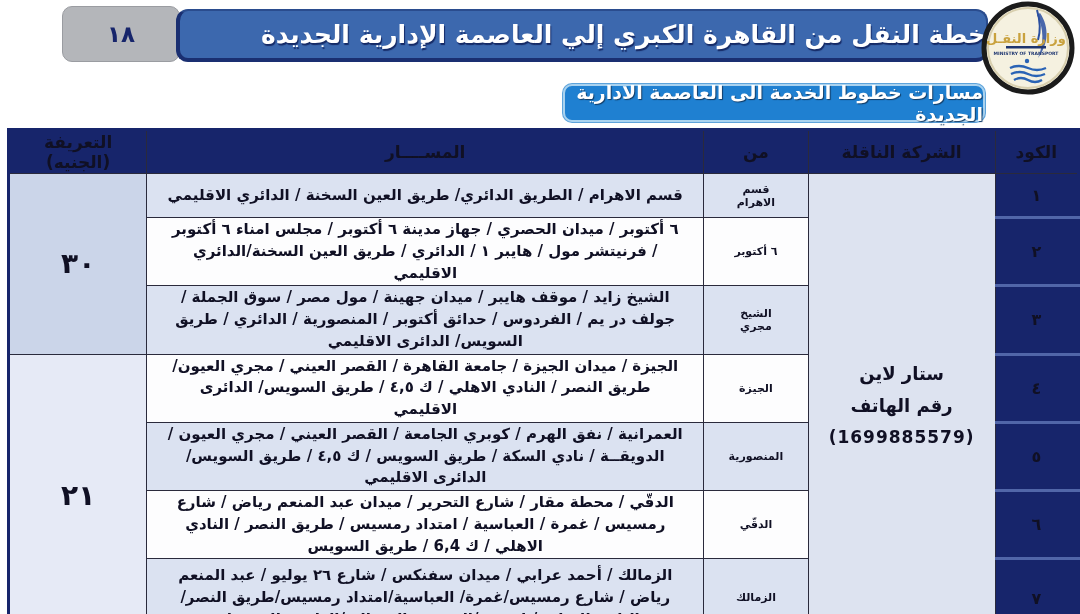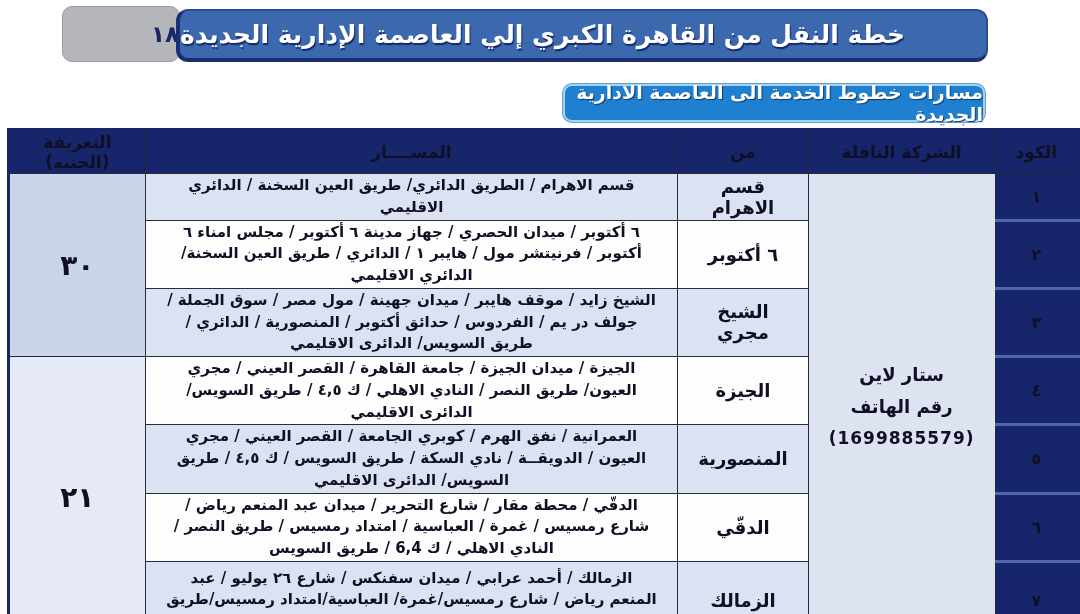--- a/index.html
+++ b/index.html
@@ -4,28 +4,28 @@
 <style>
   html,body{margin:0;padding:0;background:#ffffff;}
   .screen{
     position:relative;width:1080px;height:614px;background:#ffffff;
     font-family:"DejaVu Sans","Liberation Sans",sans-serif;overflow:hidden;direction:rtl;
   }
   
   .page-num-box{
     position:absolute;left:62px;top:6px;width:116px;height:54px;
     background:#b4b6ba;border-radius:10px;border:1px solid #9a9ca1;
-    display:flex;align-items:center;justify-content:flex-start;
+    display:flex;align-items:center;justify-content:center;
     color:#17256b;font-weight:bold;font-size:23px;
   }
   .title-bar{
     position:absolute;left:176px;top:9px;width:812px;height:53px;
     background:#3c68ae;border-radius:12px;
     border:2px solid #2a4c8e;border-bottom:4px solid #1a2f71;border-left:4px solid #1a2f71;
-    display:flex;align-items:center;justify-content:flex-end;
+    display:flex;align-items:center;justify-content:flex-start;
     color:#ffffff;font-weight:bold;font-size:25px;
     text-shadow:1px 2px 1px #152a66;box-sizing:border-box;
   }
   .logo{
     position:absolute;left:980px;top:0px;width:96px;height:96px;
   }
   .subtitle-bar{
     position:absolute;left:563px;top:84px;width:422px;height:38px;
     background:#1f80d1;border-radius:9px;border:2px solid #a9d2ef;
     box-shadow:0 0 0 1px #5da3db;
@@ -45,21 +45,21 @@
   }
   th.hdr{
     background:#17256b;color:#ffffff;font-size:17px;height:40px;
     border-bottom:2px solid #17256b;
   }
   .code-cell{
     background:#17256b;color:#ffffff;font-size:16px;width:50px;
     border-left:2px solid #17256b;
   }
   tr + tr .code-cell{border-top:3px solid #5166a8;}
-  .from-cell{font-size:18px;}
+  .from-cell{font-size:11px;}
   .route-cell{font-size:15px;line-height:1.45;padding:2px 10px;}
   .row-odd .from-cell,.row-odd .route-cell{background:#dbe2f1;}
   .row-even .from-cell,.row-even .route-cell{background:#fdfdfe;}
   .carrier-cell{background:#dde3f0;font-size:18px;}
   .carrier-cell .line{margin:11px 0;}
   .carrier-cell .phone{font-size:17px;letter-spacing:1px;}
   .tariff-cell{font-size:28px;color:#141433;}
   .tariff-30{background:#cbd5e9;}
   .tariff-21{background:#e6eaf6;}
   
@@ -72,20 +72,35 @@
 <div class="screen">
 
   <div class="page-num-box">
     <span>١٨</span>
   </div>
 
   <div class="title-bar">
     <span>خطة النقل من القاهرة الكبري إلي العاصمة الإدارية الجديدة</span>
   </div>
 
+  <div class="logo">
+    <svg width="96" height="96" viewBox="0 0 96 96">
+      <circle cx="48" cy="48" r="44" fill="#f5f1e0" stroke="#1b1b1b" stroke-width="5"></circle>
+      <circle cx="48" cy="48" r="40" fill="none" stroke="#d8cfae" stroke-width="2"></circle>
+      <path d="M60,13 C70,28 68,45 58,58 C64,44 64,28 57,15 Z" fill="#2a4fa0" opacity="0.85"></path>
+      <path d="M57,10 C60,20 61,30 58,40" stroke="#2a4fa0" stroke-width="2" fill="none"></path>
+      <text x="46" y="43" text-anchor="middle" font-size="13" font-weight="bold" fill="#c9a23f" font-family="DejaVu Sans, sans-serif">وزارة النقـل</text>
+      <rect x="26" y="46" width="40" height="2.5" fill="#1d3570"></rect>
+      <text x="46" y="55" text-anchor="middle" font-size="4.5" font-weight="bold" fill="#1d3570" font-family="DejaVu Sans, sans-serif">MINISTRY OF TRANSPORT</text>
+      <circle cx="47" cy="61" r="2.2" fill="#2a63b5"></circle>
+      <path d="M30,68 Q39,64 48,68 Q57,72 66,68" stroke="#2a63b5" stroke-width="2.4" fill="none"></path>
+      <path d="M31,74 Q40,70 48,74 Q56,78 65,74" stroke="#2a63b5" stroke-width="2.4" fill="none"></path>
+      <path d="M34,80 Q41,76 48,80 Q55,84 62,80" stroke="#2a63b5" stroke-width="2.4" fill="none"></path>
+    </svg>
+  </div>
 
   <div class="subtitle-bar">
     <span>مسارات خطوط الخدمة الى العاصمة الادارية الجديدة</span>
   </div>
 
   <div class="table-wrap">
     <table class="routes">
       <colgroup>
         <col style="width:50px">
           <col style="width:177px">

